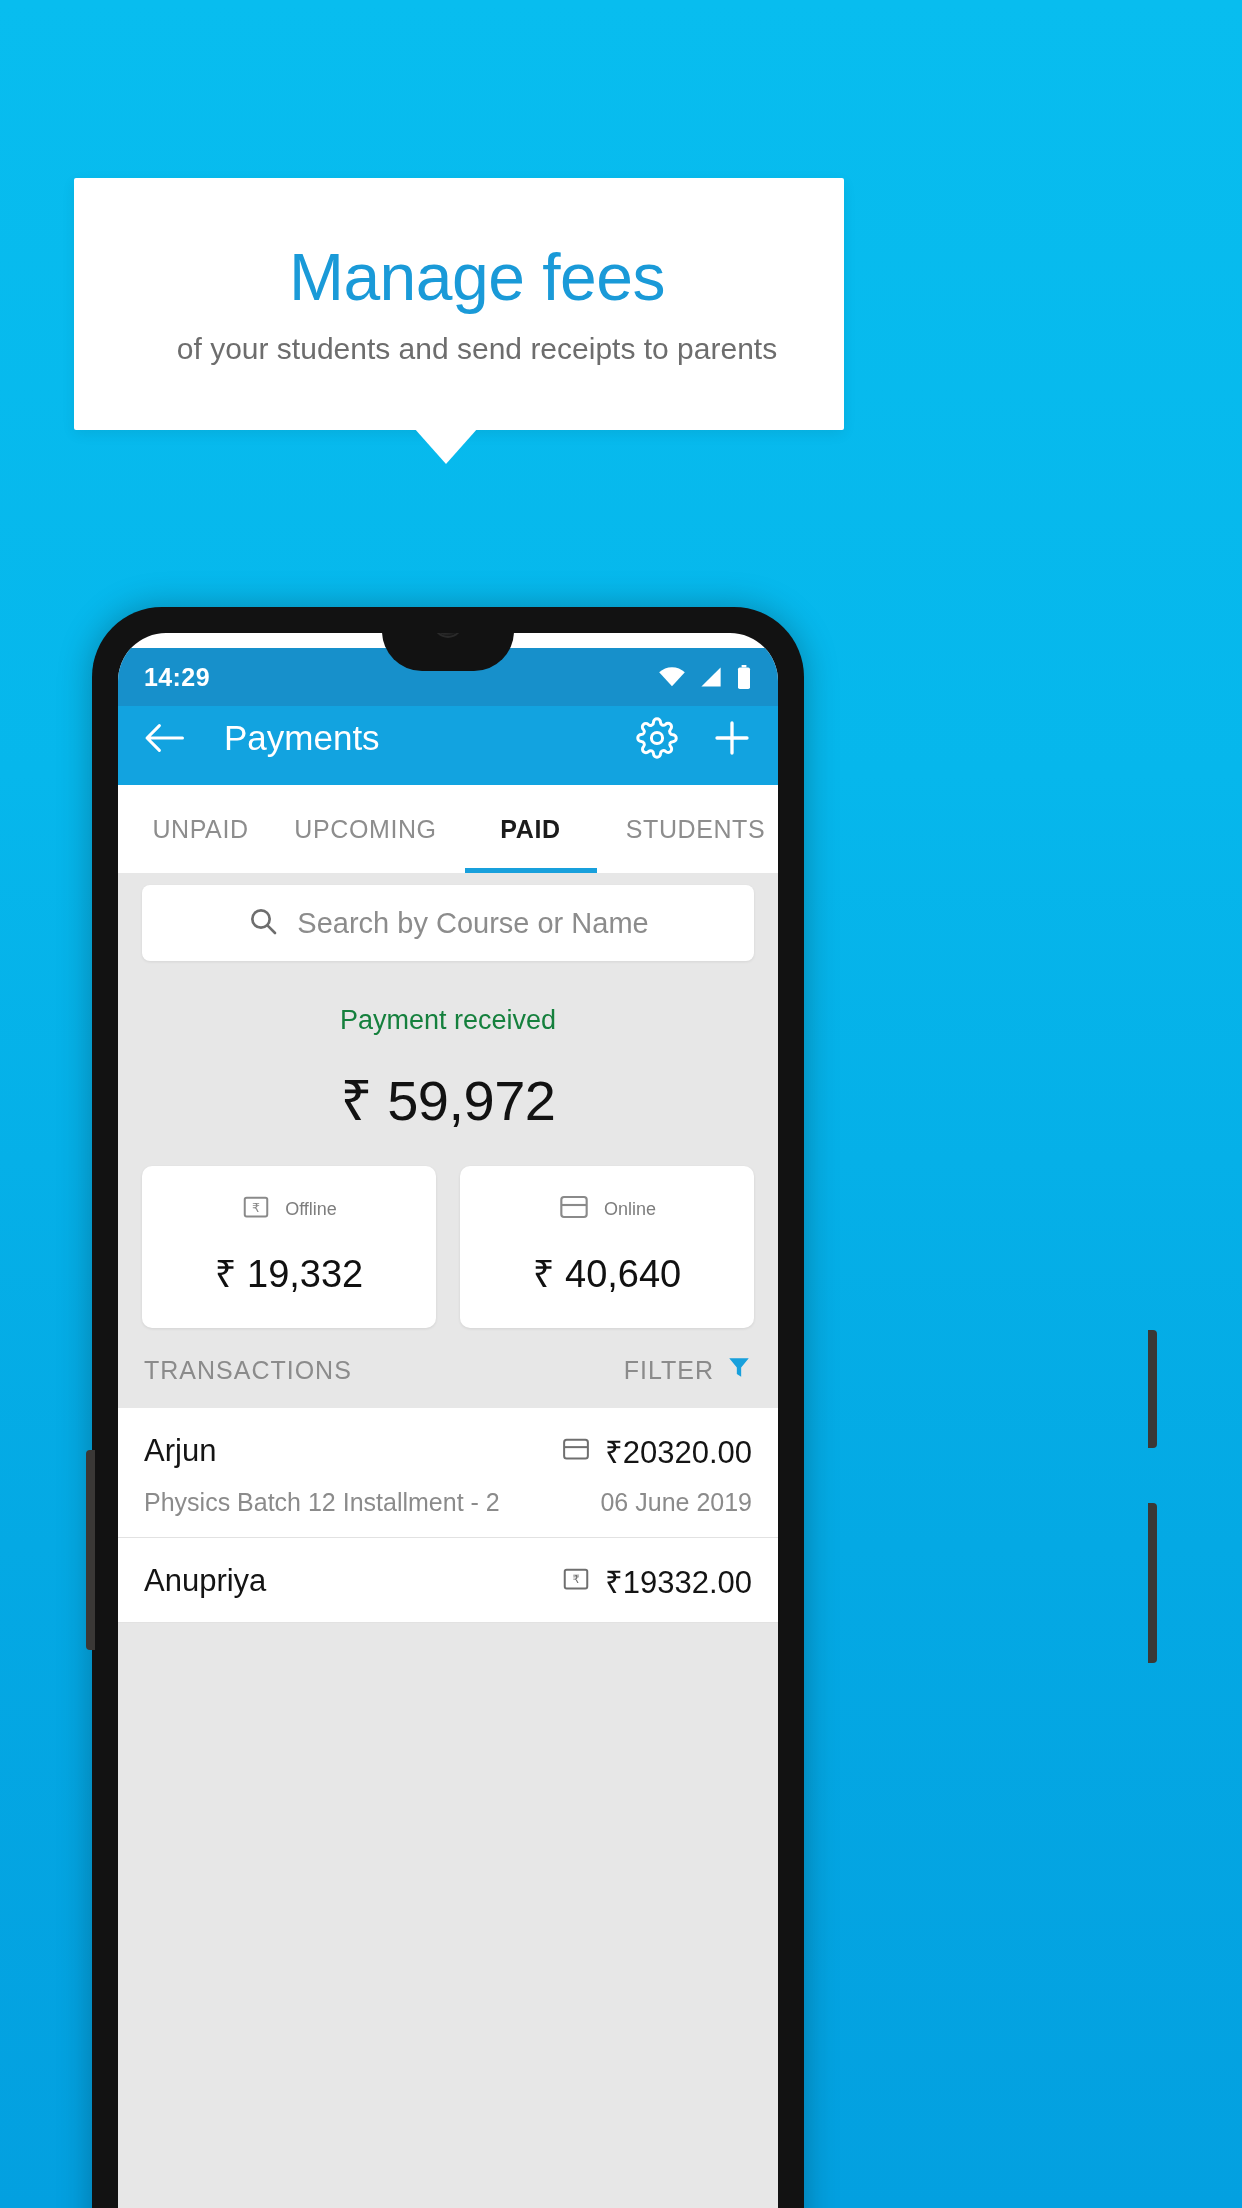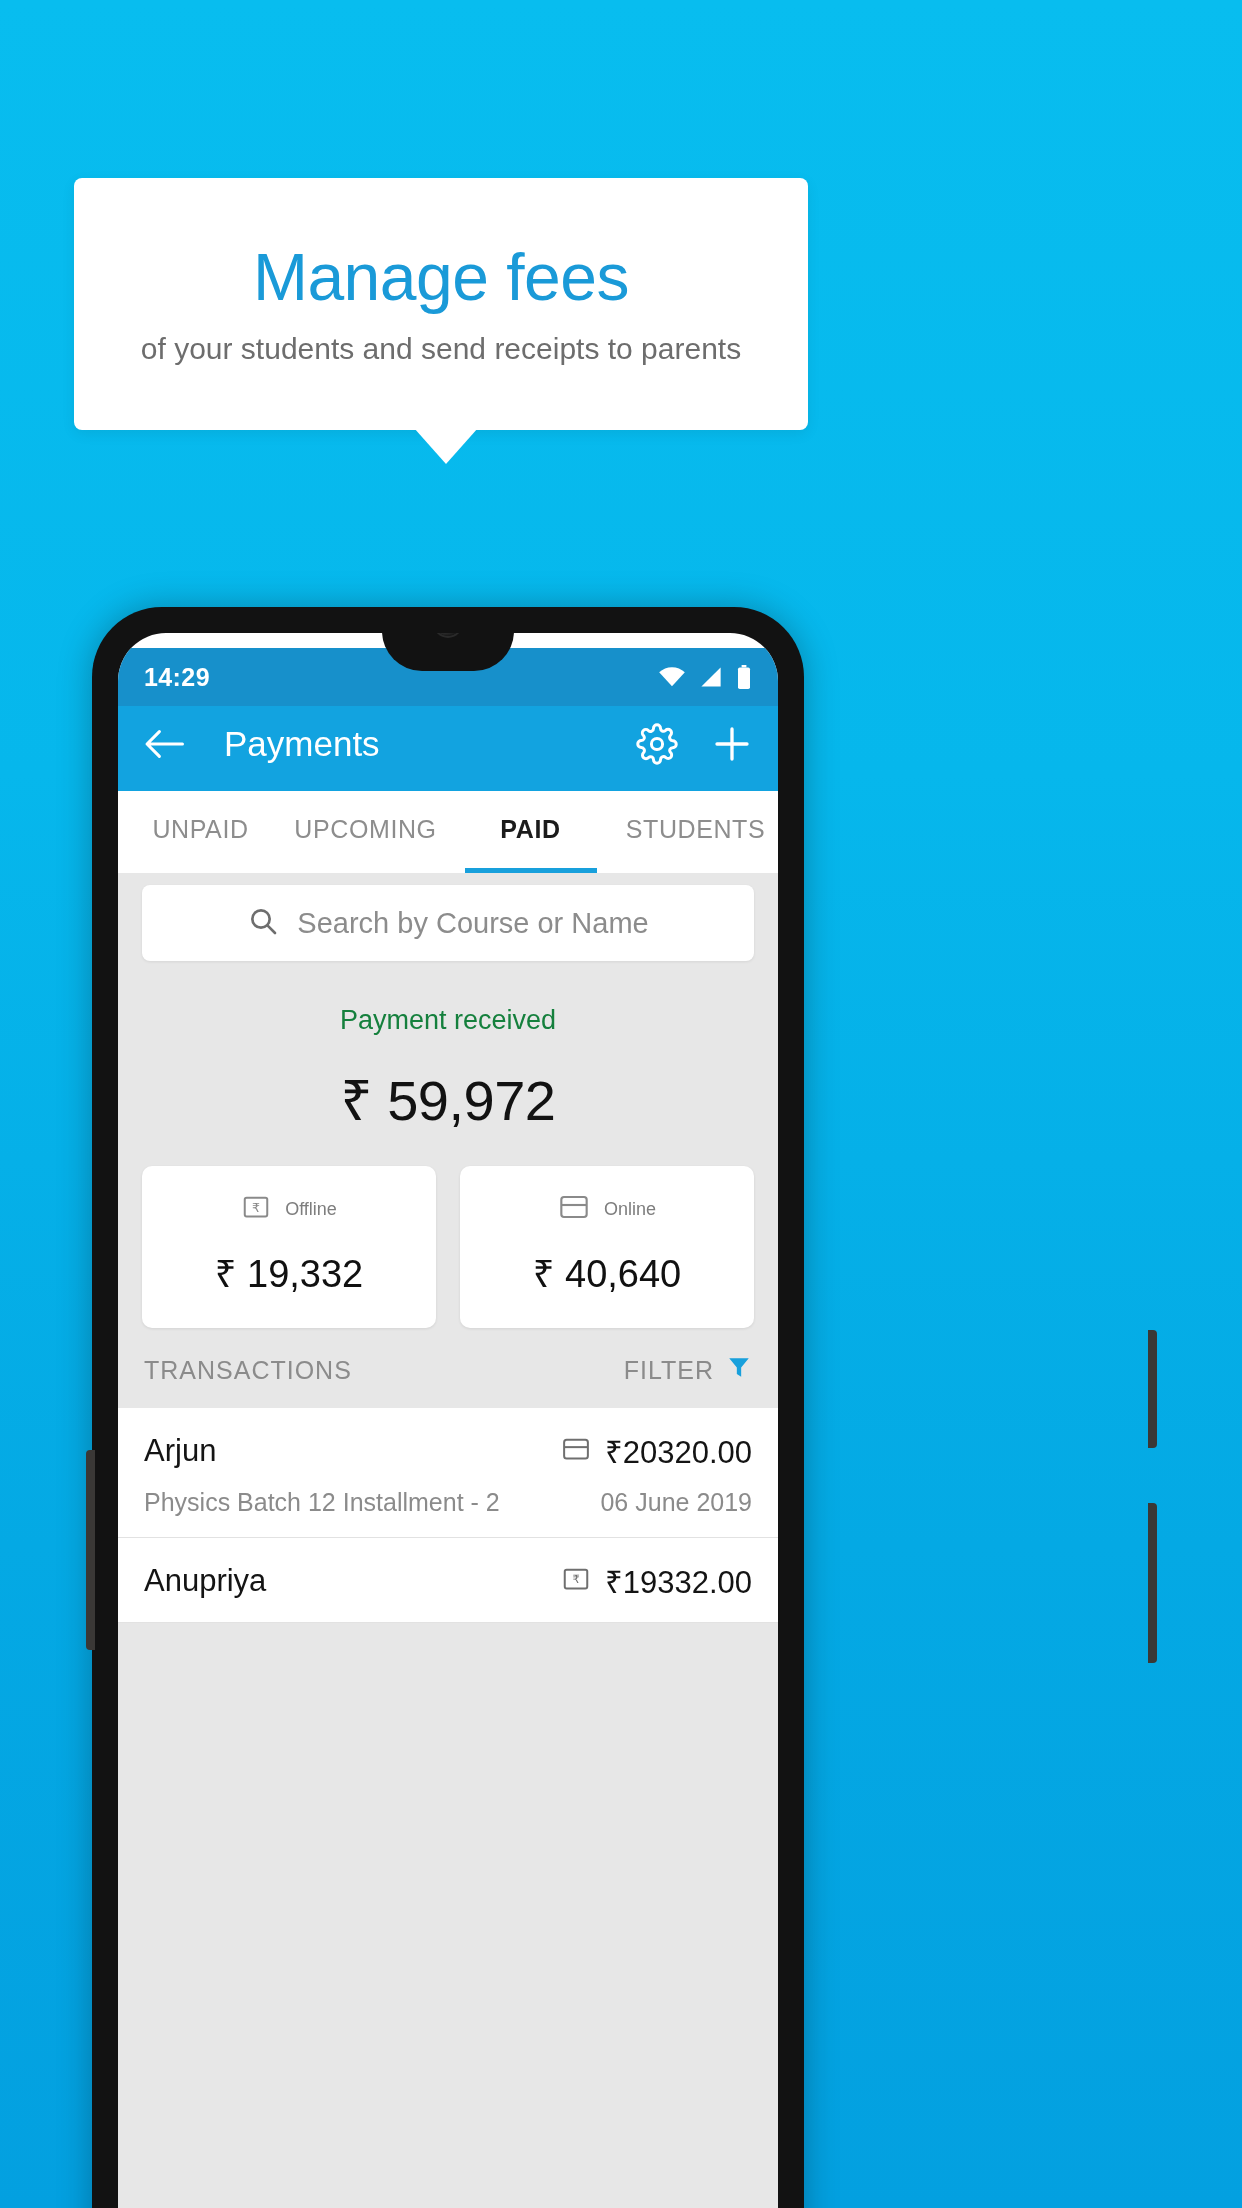--- a/index.html
+++ b/index.html
@@ -5,23 +5,23 @@
   html,body{margin:0;padding:0;}
   body{
     width:1242px;height:2208px;overflow:hidden;position:relative;
     font-family:"Liberation Sans", sans-serif;
     background:linear-gradient(180deg,#08bdef 0%,#06b7ec 35%,#04a9e4 70%,#03a0e0 100%);
   }
 
   
   .promo-card{
     position:absolute;left:74px;top:178px;width:734px;height:252px;
-    background:#ffffff;border-radius:8px;
+    background:#ffffff;border-radius:2px;
     box-shadow:0 4px 14px rgba(0,0,0,0.07);
-    display:flex;flex-direction:column;align-items:center;justify-content:center;
+    display:flex;flex-direction:column;align-items:center;justify-content:center;padding-left:36px;
   }
   .promo-title{
     color:#1a9ad8;font-size:66px;font-weight:400;letter-spacing:-0.5px;
     line-height:1;margin:0 0 24px 0;
   }
   .promo-sub{
     color:#6d6d6d;font-size:30px;font-weight:400;line-height:1;margin:0;
   }
   .promo-tail{
     position:absolute;left:414px;top:428px;width:0;height:0;
@@ -66,21 +66,21 @@
   .statusbar{
     position:absolute;left:0;top:15px;width:100%;height:58px;background:#1790cb;
     display:flex;align-items:center;justify-content:space-between;
     padding:0 26px;box-sizing:border-box;color:#ffffff;z-index:4;
   }
   .clock{font-size:25px;font-weight:600;letter-spacing:0.4px;}
   .status-icons{display:flex;align-items:center;gap:13px;}
 
   
   .appbar{
-    position:absolute;left:0;top:64px;width:100%;height:94px;background:#12a3e0;
+    position:absolute;left:0;top:58px;width:100%;height:94px;background:#12a3e0;
     display:flex;align-items:center;padding:0 26px;box-sizing:border-box;z-index:3;
   }
   .appbar-title{color:#fff;font-size:35px;font-weight:400;margin-left:40px;flex:1;}
   .appbar-icon{display:flex;align-items:center;justify-content:center;}
   .gear-slot{margin-right:34px;}
 
   
   .tabs{
     position:absolute;left:0;top:152px;width:100%;height:88px;background:#fff;
     display:flex;align-items:stretch;z-index:2;

